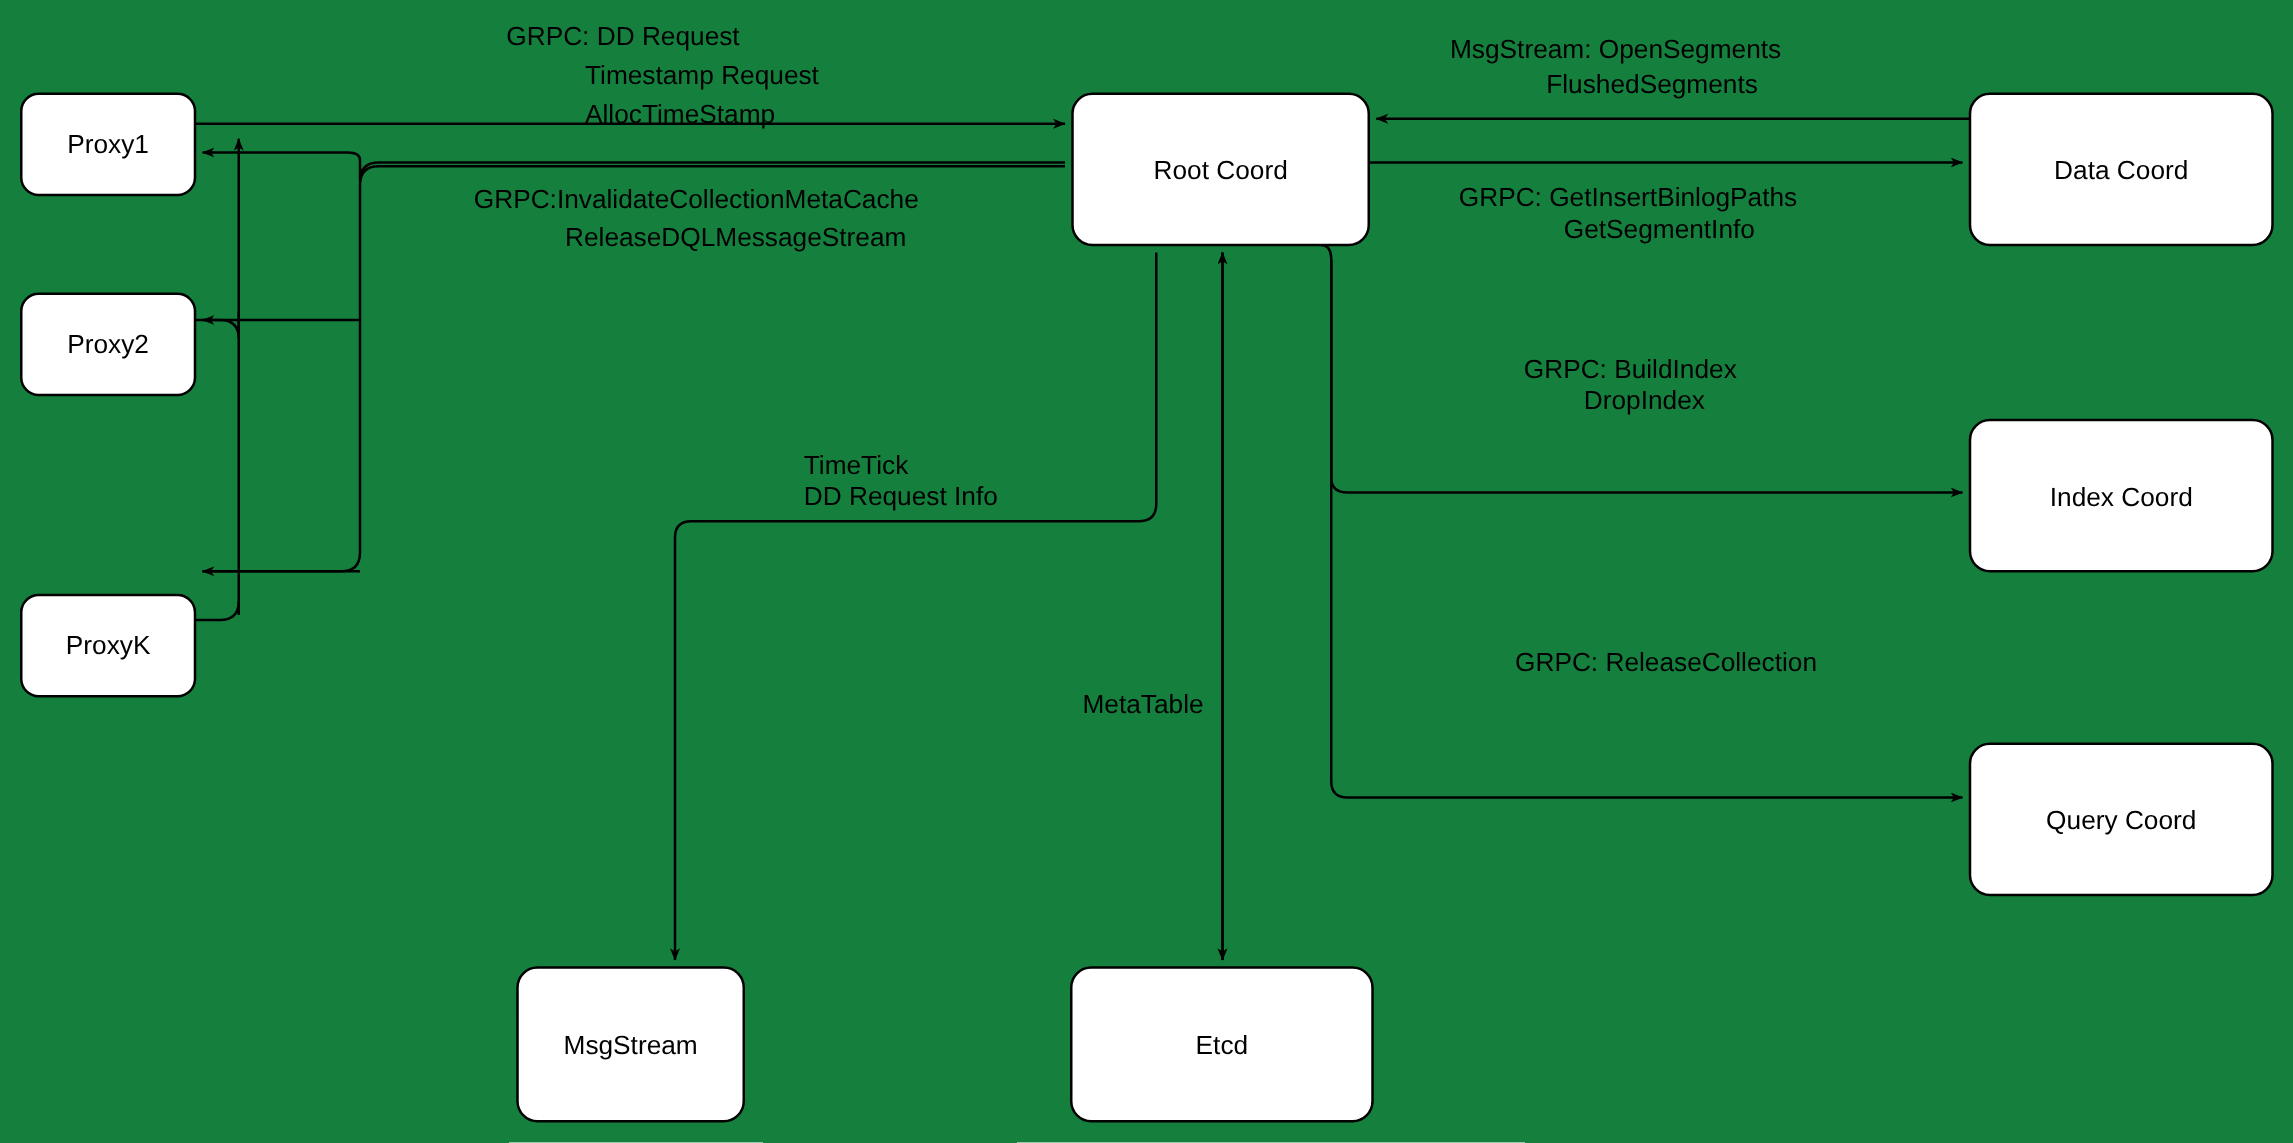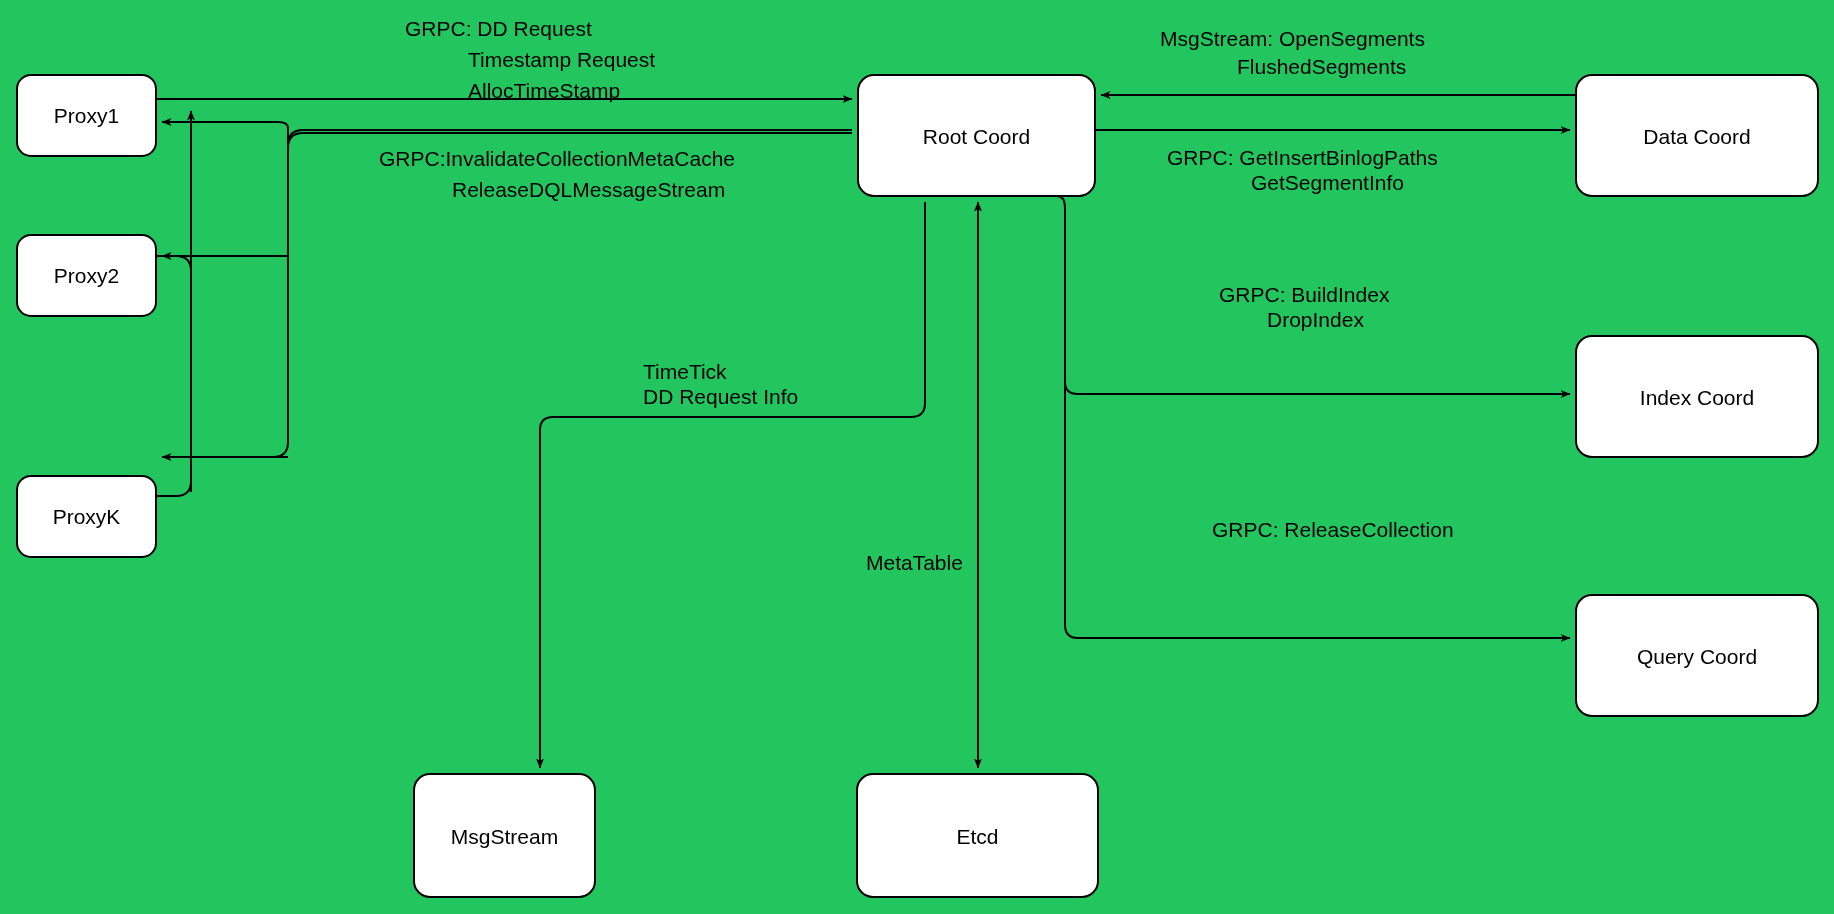--- a/index.html
+++ b/index.html
@@ -7,21 +7,21 @@
     padding: 0;
     background: #ffffff;
   }
   body {
     font-family: "Liberation Sans", sans-serif;
   }
   #diagram-root {
     position: relative;
     width: 1834px;
     height: 914px;
-    background: #22c55e;
+    background: #15803d;
     overflow: hidden;
   }
   svg.diagram-canvas {
     position: absolute;
     top: 0;
     left: 0;
     width: 1834px;
     height: 914px;
   }
   .node-rect {

